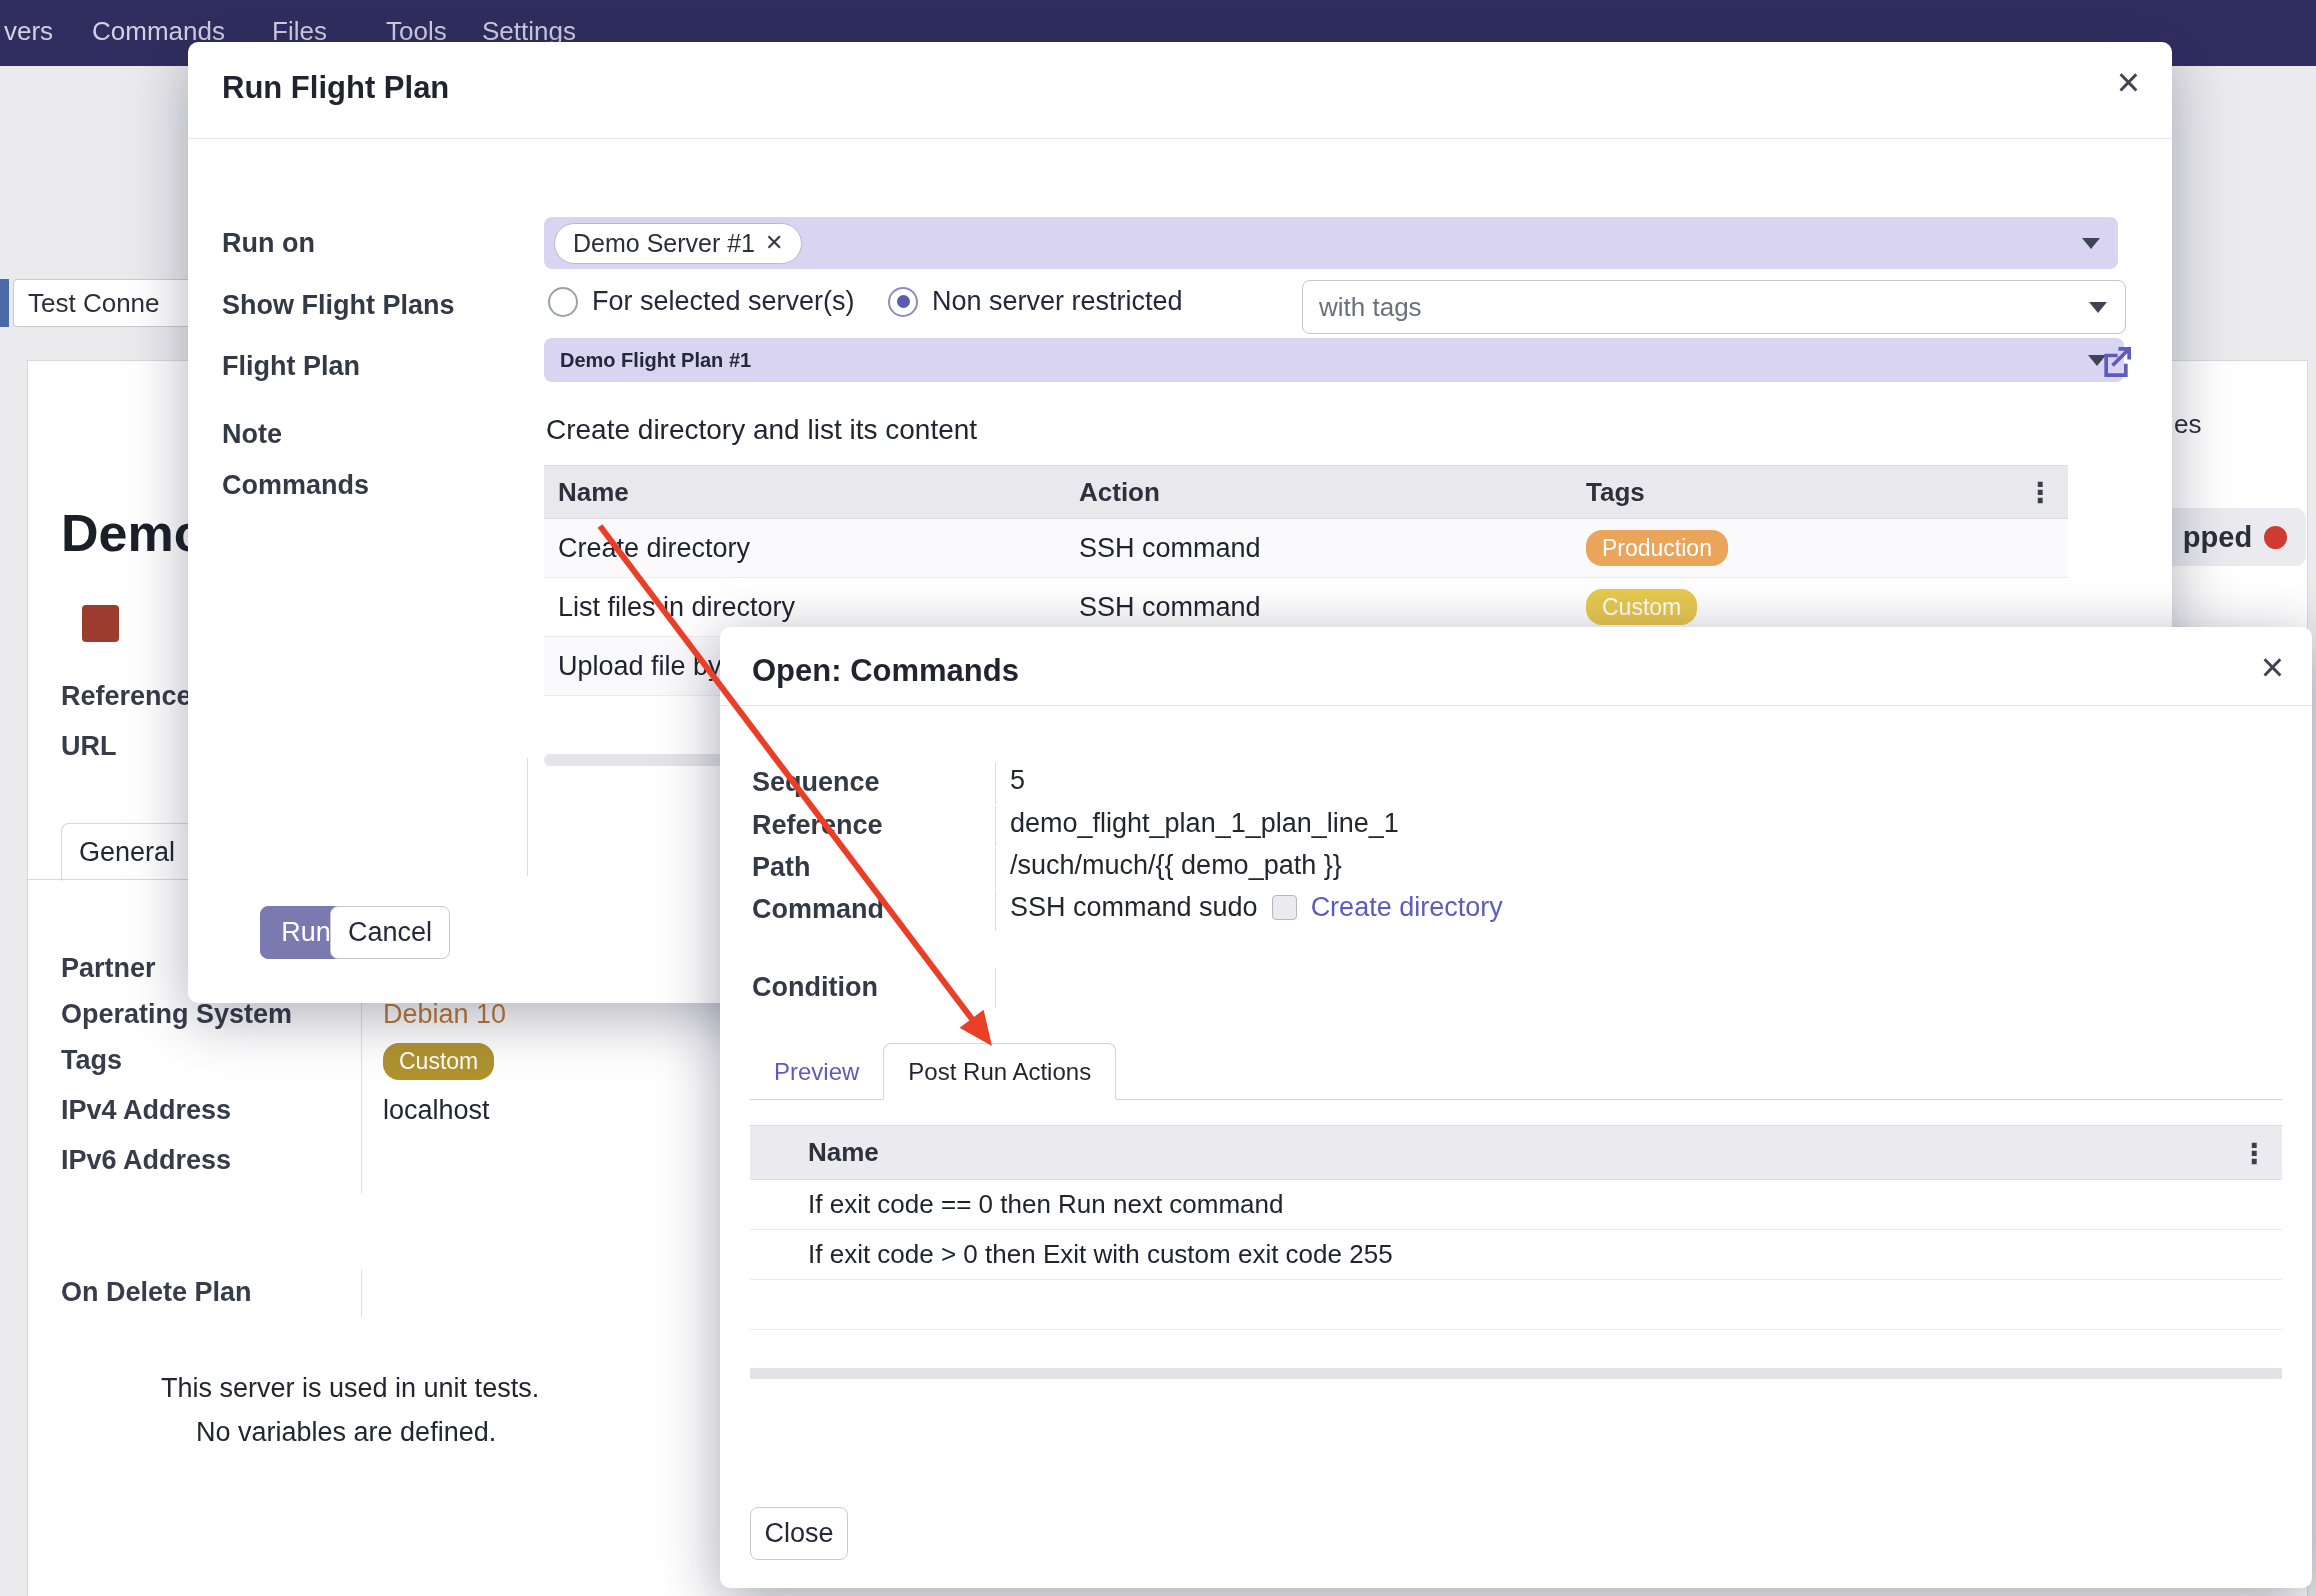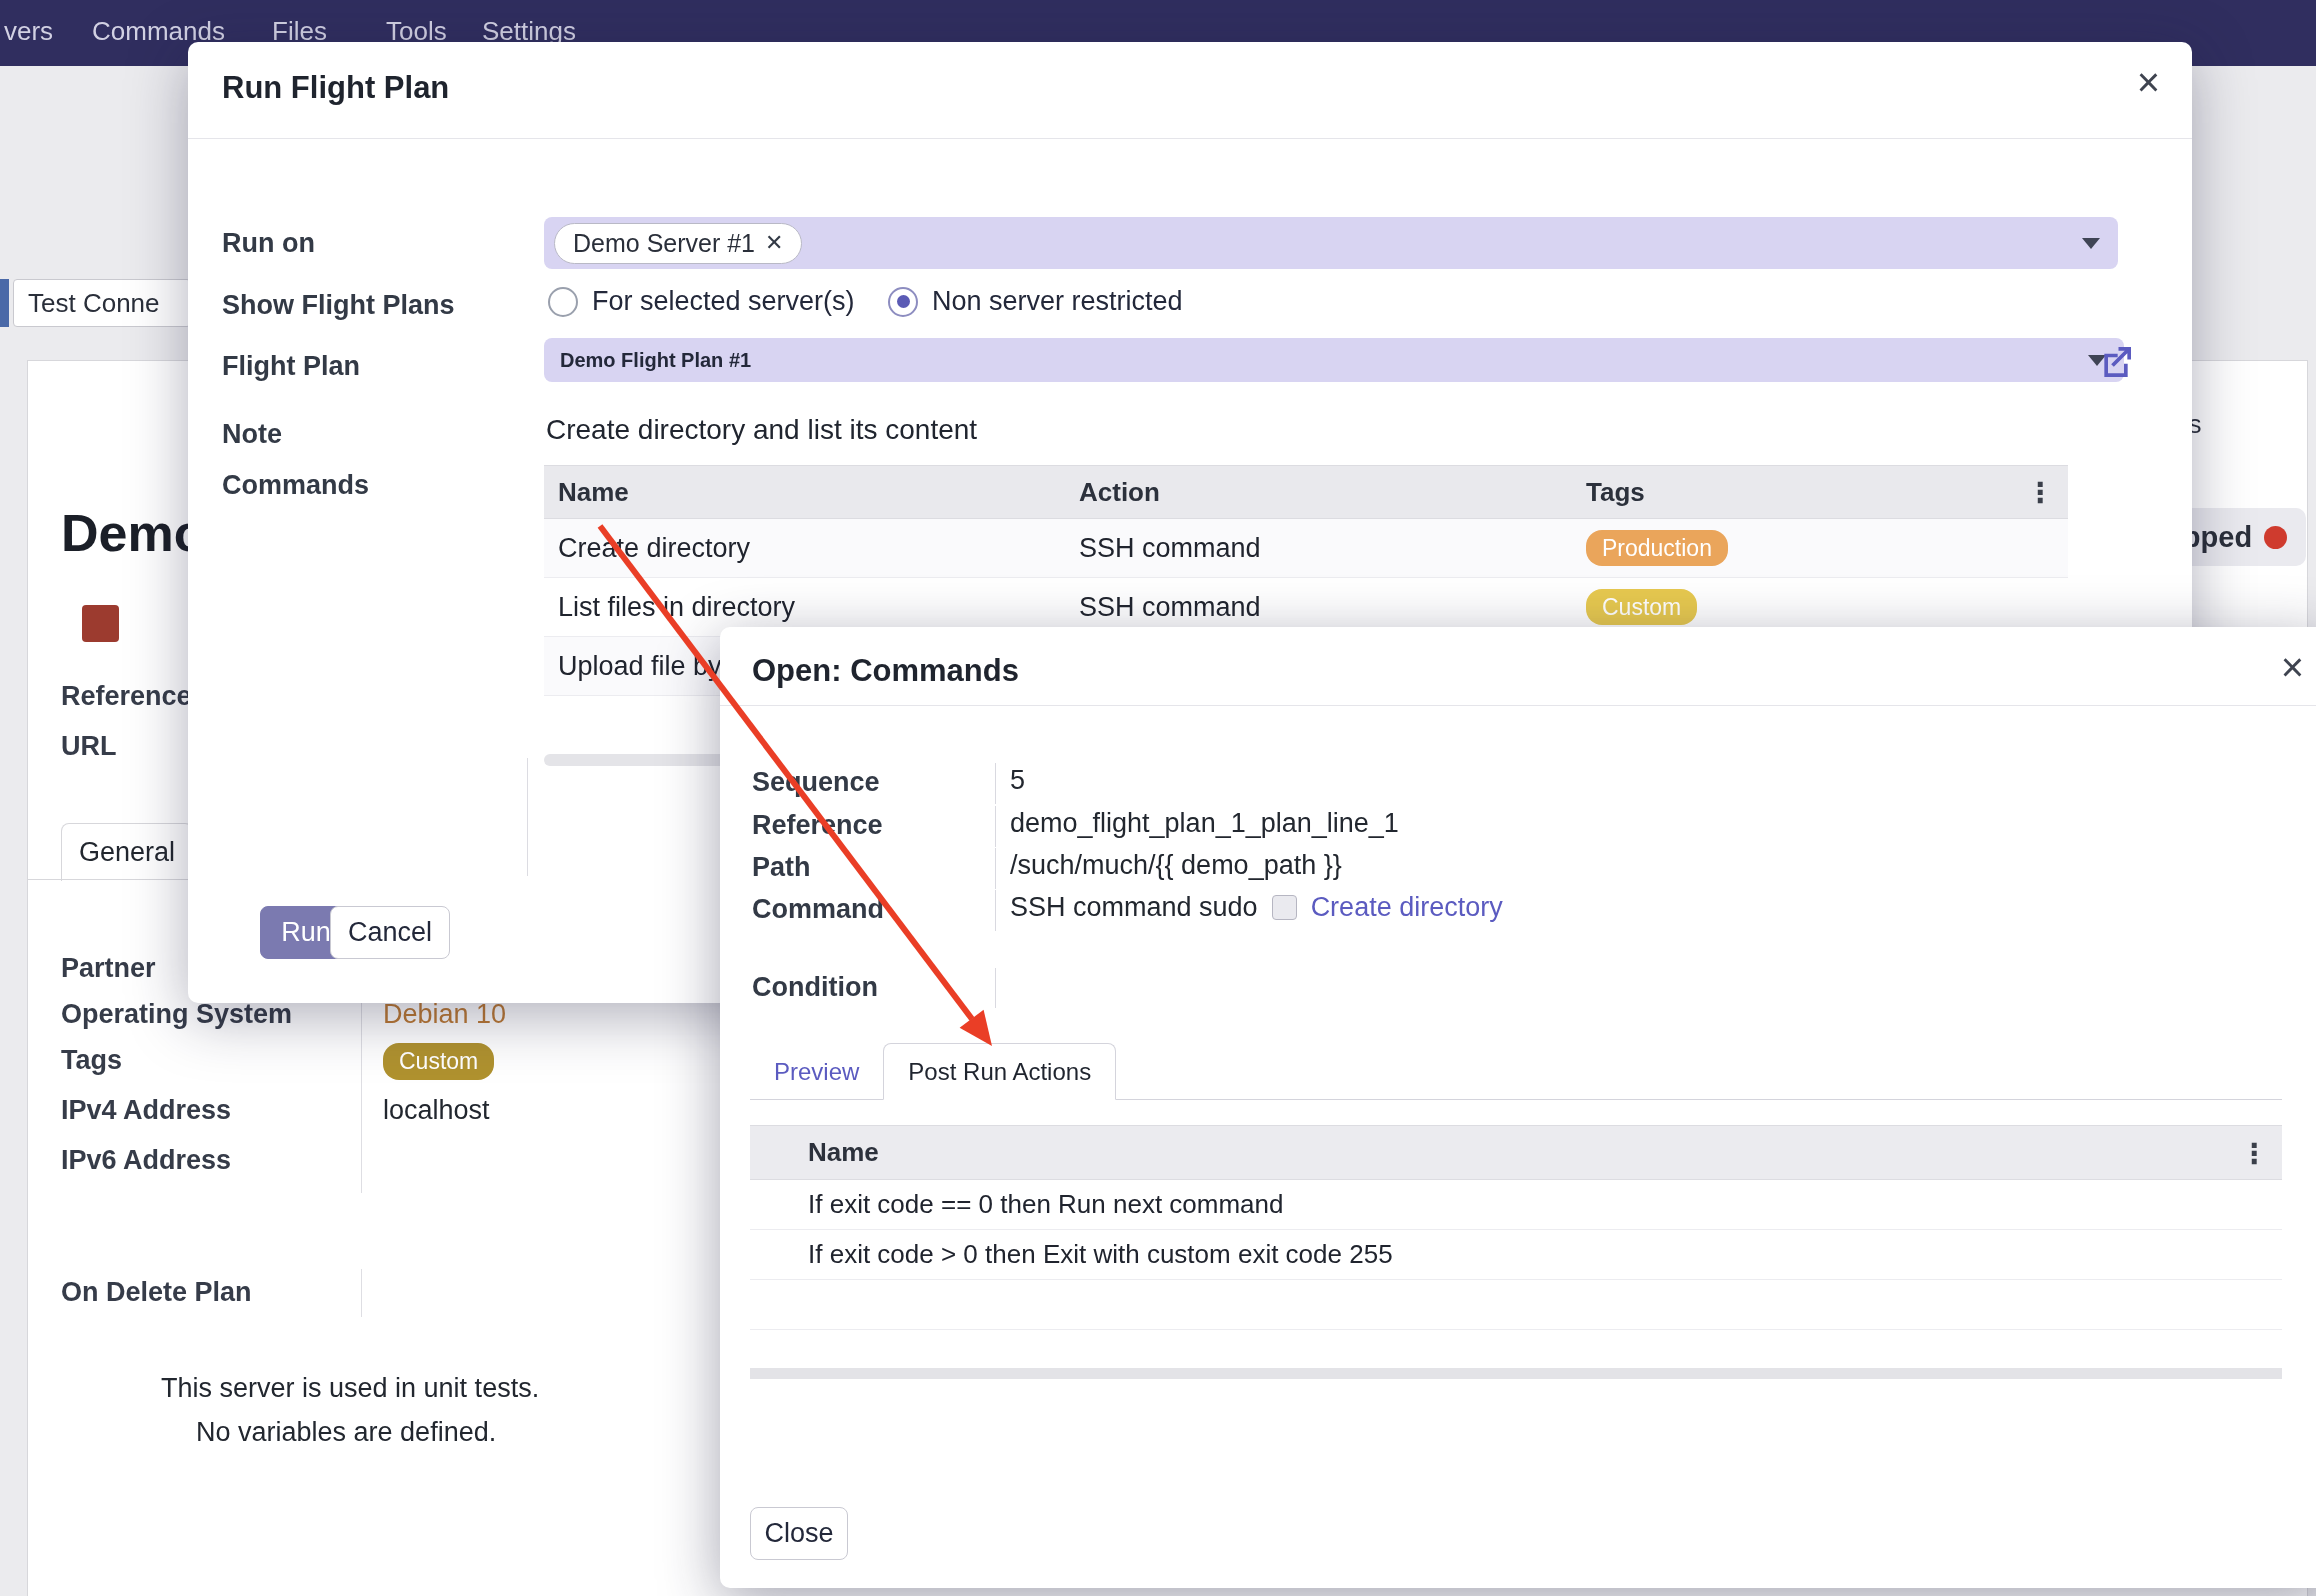--- a/index.html
+++ b/index.html
@@ -34,21 +34,21 @@
   #right-partial{position:absolute;left:2146px;top:48px;font-size:26px;color:#2a2f3a;}
   .badge{display:inline-block;border-radius:16px;padding:4px 16px;font-size:23px;color:#fff;line-height:1.25;white-space:nowrap;}
   .badge.production{background:var(--badge_production,#eaa55b);}
   .badge.custom{background:var(--badge_custom,#e7c94f);}
   .badge.custom-dark{background:var(--badge_custom_dark,#b0922f);}
   #note1{position:absolute;left:133px;top:1012px;font-size:27px;}
   #note2{position:absolute;left:168px;top:1056px;font-size:27px;}
   #os-value{color:var(--debian_orange,#bd7a33);}
 
   
-  .modal{background:#fff;border-radius:10px;box-shadow:0 14px 60px rgba(30,30,60,.35);padding-left:20px;}
+  .modal{background:#fff;border-radius:10px;box-shadow:0 14px 60px rgba(30,30,60,.35);}
   .m-title{position:absolute;left:34px;top:28px;font-size:31px;font-weight:700;color:#1f242e;white-space:nowrap;}
   .m-close{position:absolute;top:20px;font-size:40px;color:#3f4450;cursor:pointer;line-height:1;}
   .m-hline{position:absolute;left:0;width:100%;height:1px;background:#e5e5ea;}
   .caret{position:absolute;right:18px;top:50%;margin-top:-5px;width:0;height:0;
     border-left:9px solid transparent;border-right:9px solid transparent;border-top:11px solid #3f4455;}
   .kebab{position:absolute;right:14px;top:50%;transform:translateY(-50%);font-size:28px;font-weight:700;color:#3a3f4a;cursor:pointer;}
   .btn{position:absolute;height:53px;border-radius:8px;font-size:27px;display:flex;align-items:center;justify-content:center;
     cursor:pointer;font-family:inherit;white-space:nowrap;}
 
   
@@ -176,20 +176,24 @@
 
   <div class="m1-label" style="top:248px">Show Flight Plans</div>
   <div class="radio-opt" style="left:360px">
     <span class="radio"></span>
     <span>For selected server(s)</span>
   </div>
   <div class="radio-opt" style="left:700px">
     <span class="radio selected"></span>
     <span>Non server restricted</span>
   </div>
+  <div id="m1-withtags">
+    <span>with tags</span>
+    <span class="caret"></span>
+  </div>
 
   <div class="m1-label" style="top:309px">Flight Plan</div>
   <div id="m1-fp-field">
     <span>Demo Flight Plan #1</span>
     <span class="caret"></span>
   </div>
   <svg id="m1-external" viewBox="0 0 24 24">
     <path d="M5 7h8v2.2H7.2v9.6h9.6V13H19v8H5z" style="fill:var(--link_purple,#5b5bc0)"></path>
     <path d="M13.5 3H21v7.5h-2.2V6.8l-8.1 8.1-1.6-1.6 8.1-8.1h-3.7z" style="fill:var(--link_purple,#5b5bc0)"></path>
   </svg>

